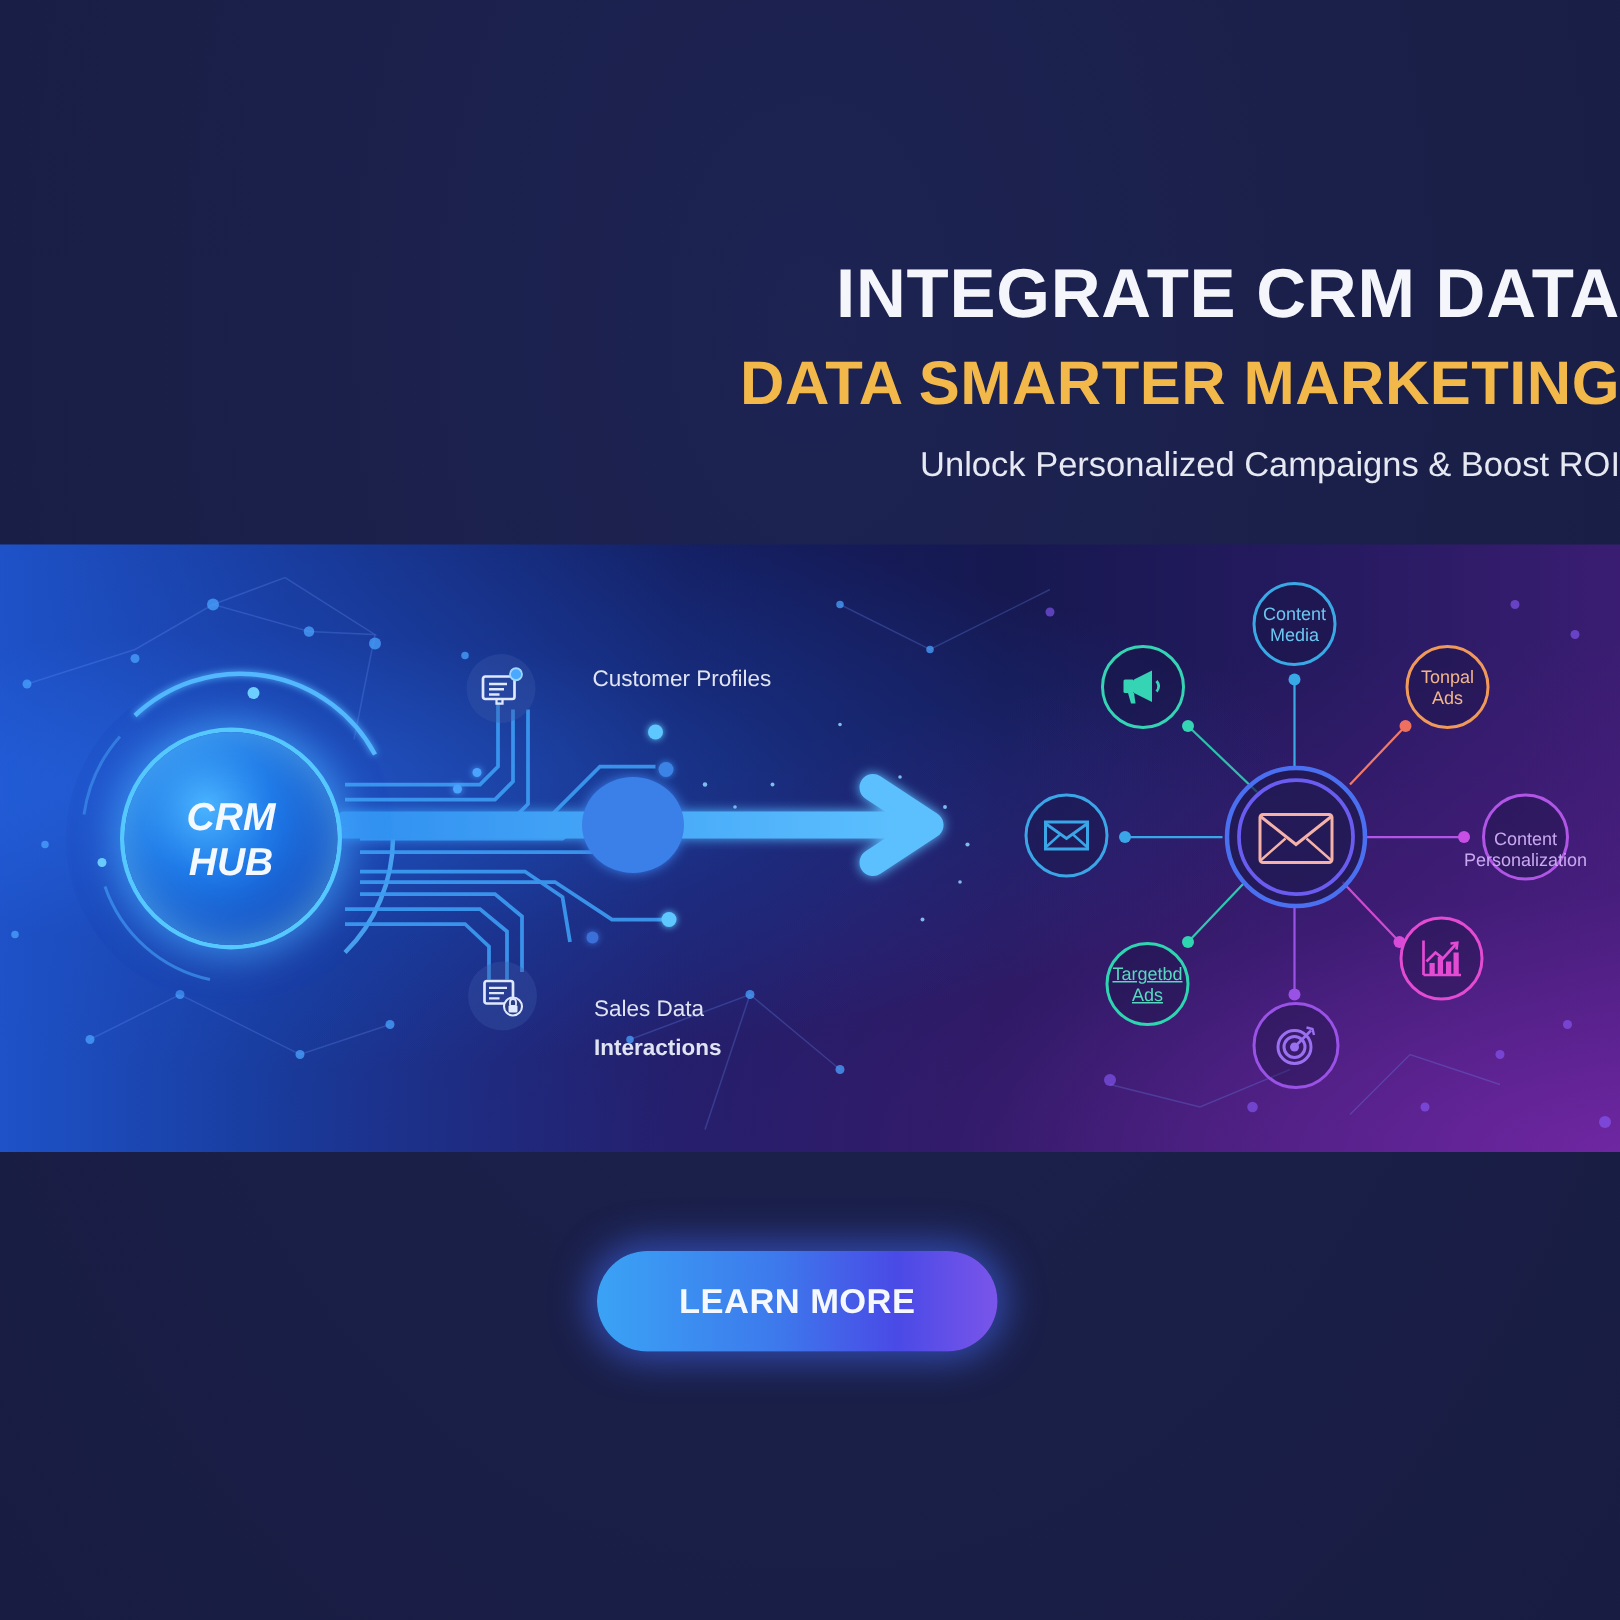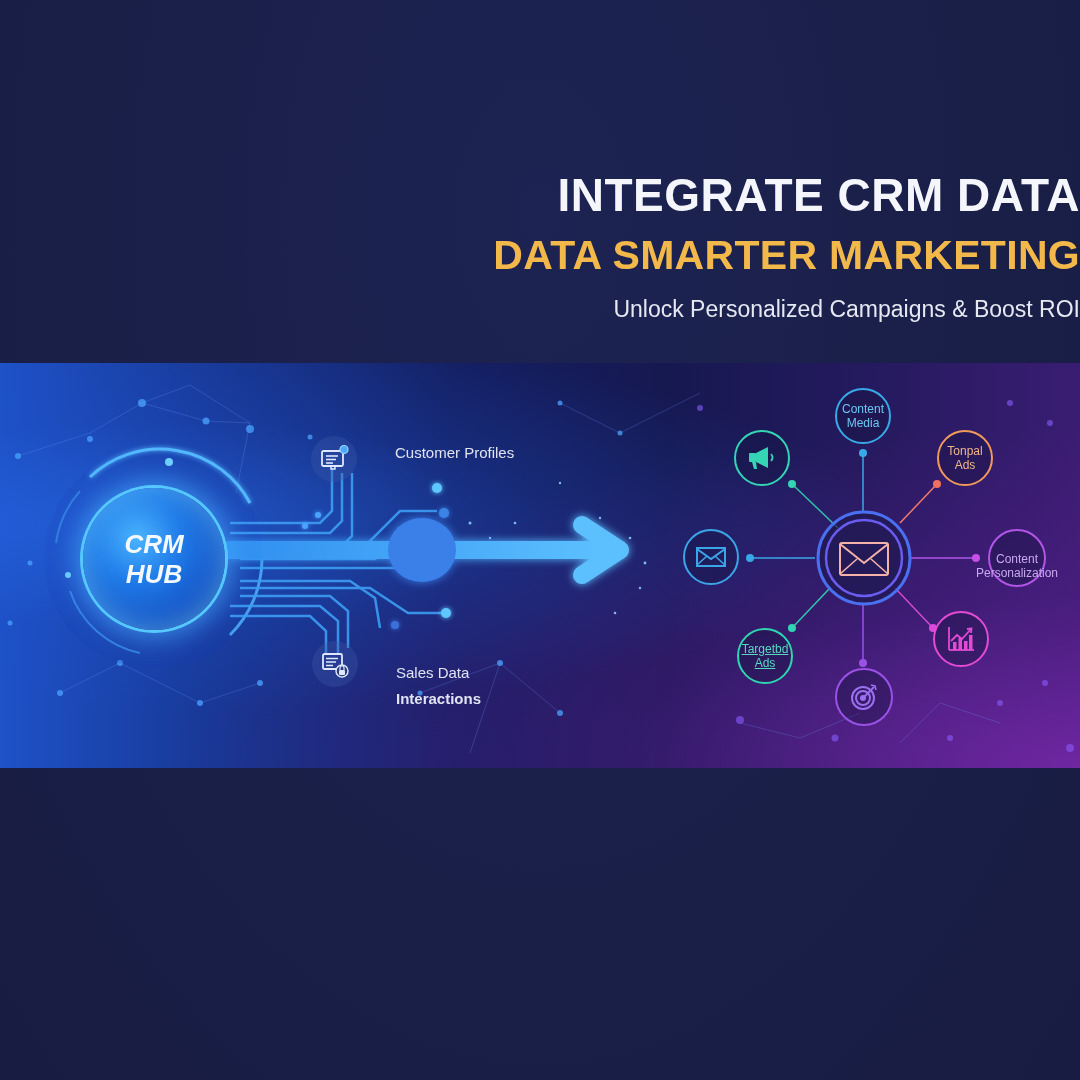--- a/index.html
+++ b/index.html
@@ -321,14 +321,15 @@
     <div class="node" style="left:734px; top:67px; width:56px; height:56px; border:2.5px solid #35d4b4;">
       <svg width="32" height="28" viewBox="0 0 32 28">
         <rect x="3" y="9" width="7" height="9" rx="1" fill="#35d4b4"></rect>
         <path d="M10 9 L22 3 L22 24 L10 18 Z" fill="#35d4b4"></path>
         <path d="M6 18 L8 25 L11 25 L10 18" fill="#35d4b4"></path>
         <path d="M25 10 Q28 13.5 25 17" fill="none" stroke="#35d4b4" stroke-width="1.8"></path>
       </svg>
     </div>
   </section>
 
+  <button class="cta">LEARN MORE</button>
 
 </div>
 
 </body></html>

